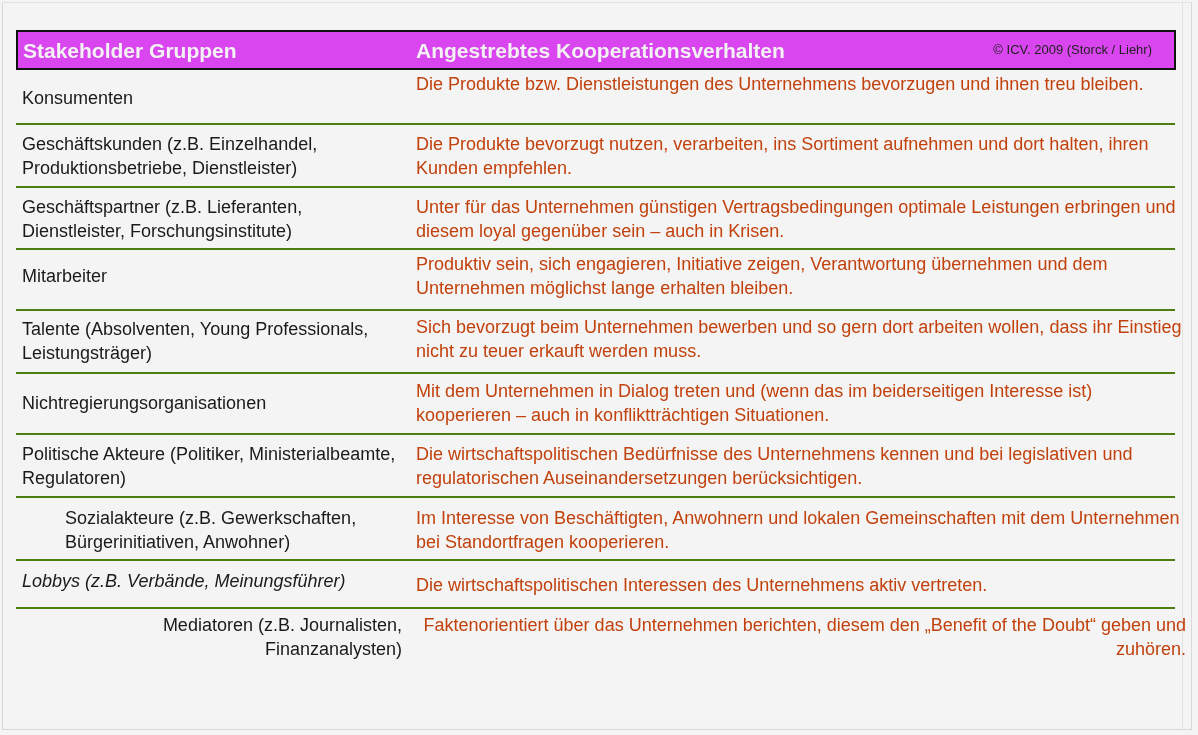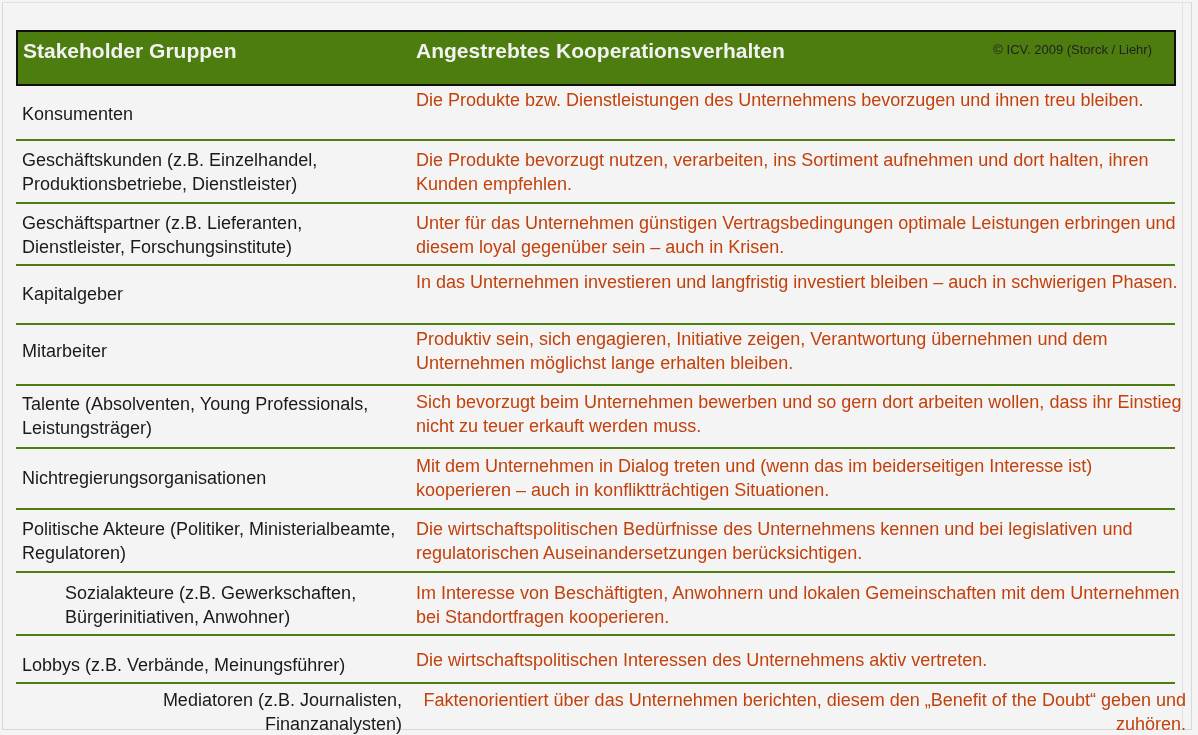--- a/index.html
+++ b/index.html
@@ -35,22 +35,22 @@
       background: #e2e2e2;
     }
     .table {
       position: absolute;
       left: 16px;
       top: 30px;
       width: 1160px;
     }
     .header {
       position: relative;
-      height: 56px;
-      background: #4d7c0f;
+      height: 40px;
+      background: #d946ef;
       border: 2px solid #111;
       box-sizing: border-box;
     }
     .header .col1 {
       position: absolute;
       left: 5px;
       top: 7px;
       font-size: 21px;
       font-weight: bold;
       color: #f2f2f2;
@@ -119,24 +119,20 @@
   <div class="row" style="height:63px;">
     <div class="c1" style="top:7px;">Geschäftskunden (z.B. Einzelhandel, Produktionsbetriebe, Dienstleister)</div>
     <div class="c2" style="top:7px;">Die Produkte bevorzugt nutzen, verarbeiten, ins Sortiment aufnehmen und dort halten, ihren Kunden empfehlen.</div>
   </div>
 
   <div class="row" style="height:62px;">
     <div class="c1" style="top:7px;">Geschäftspartner (z.B. Lieferanten, Dienstleister, Forschungsinstitute)</div>
     <div class="c2" style="top:7px;">Unter für das Unternehmen günstigen Vertragsbedingungen optimale Leistungen erbringen und diesem loyal gegenüber sein – auch in Krisen.</div>
   </div>
 
-  <div class="row" style="height:59px;">
-    <div class="c1" style="top:16px;">Kapitalgeber</div>
-    <div class="c2" style="top:4px;">In das Unternehmen investieren und langfristig investiert bleiben – auch in schwierigen Phasen.</div>
-  </div>
 
   <div class="row" style="height:61px;">
     <div class="c1" style="top:14px;">Mitarbeiter</div>
     <div class="c2" style="top:2px;">Produktiv sein, sich engagieren, Initiative zeigen, Verantwortung übernehmen und dem Unternehmen möglichst lange erhalten bleiben.</div>
   </div>
 
   <div class="row" style="height:63px;">
     <div class="c1" style="top:6px;">Talente (Absolventen, Young Professionals, Leistungsträger)</div>
     <div class="c2" style="top:4px;">Sich bevorzugt beim Unternehmen bewerben und so gern dort arbeiten wollen, dass ihr Einstieg nicht zu teuer erkauft werden muss.</div>
   </div>
@@ -150,21 +146,21 @@
     <div class="c1" style="top:7px;">Politische Akteure (Politiker, Ministerialbeamte, Regulatoren)</div>
     <div class="c2" style="top:7px;">Die wirtschaftspolitischen Bedürfnisse des Unternehmens kennen und bei legislativen und regulatorischen Auseinandersetzungen berücksichtigen.</div>
   </div>
 
   <div class="row" style="height:63px;">
     <div class="c1" style="top:8px;margin-left:43px;">Sozialakteure (z.B. Gewerkschaften, Bürgerinitiativen, Anwohner)</div>
     <div class="c2" style="top:8px;">Im Interesse von Beschäftigten,  Anwohnern und lokalen Gemeinschaften mit dem Unternehmen bei Standortfragen kooperieren.</div>
   </div>
 
   <div class="row" style="height:48px;">
-    <div class="c1" style="top:17px;">Lobbys (z.B. Verbände, Meinungsführer)</div>
+    <div class="c1" style="top:8px;font-style:italic;">Lobbys (z.B. Verbände, Meinungsführer)</div>
     <div class="c2" style="top:12px;">Die wirtschaftspolitischen Interessen des Unternehmens aktiv vertreten.</div>
   </div>
 
   <div class="row last" style="height:58px;text-align:right;">
     <div class="c1" style="top:4px;">Mediatoren (z.B. Journalisten, Finanzanalysten)</div>
     <div class="c2" style="top:4px;">Faktenorientiert über das Unternehmen berichten, diesem den „Benefit of the Doubt“ geben und zuhören.</div>
   </div>
 </div>
 
 </body></html>

